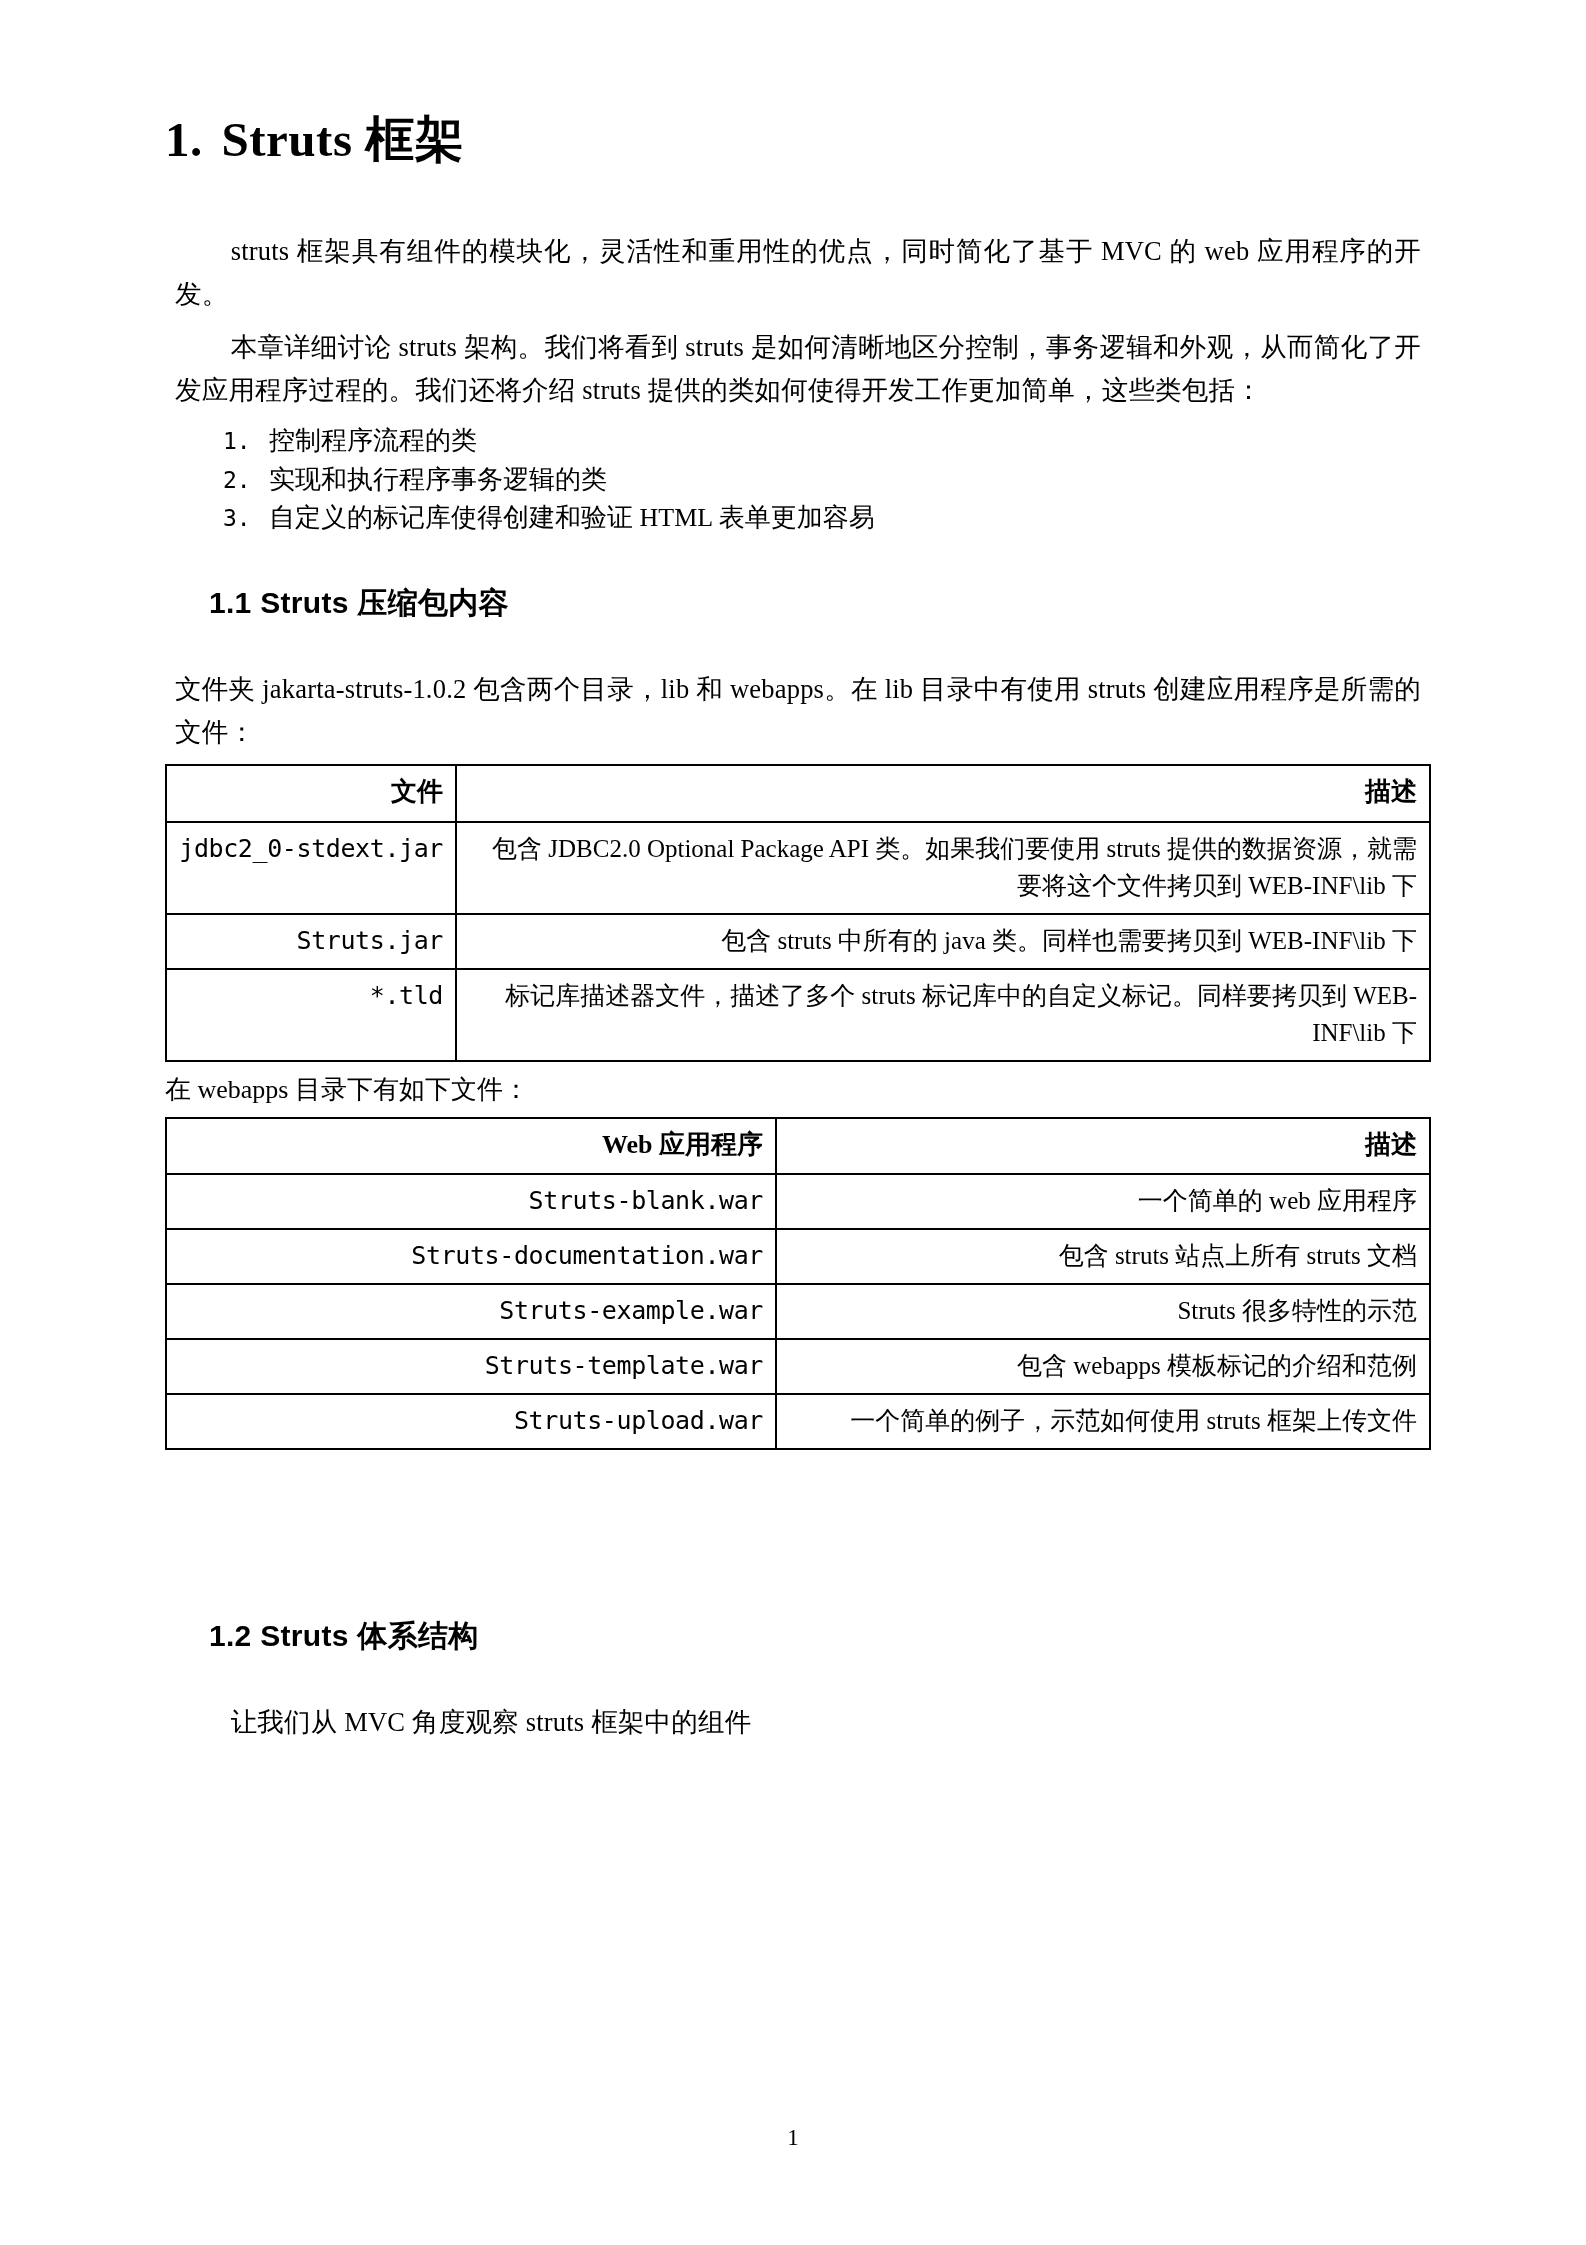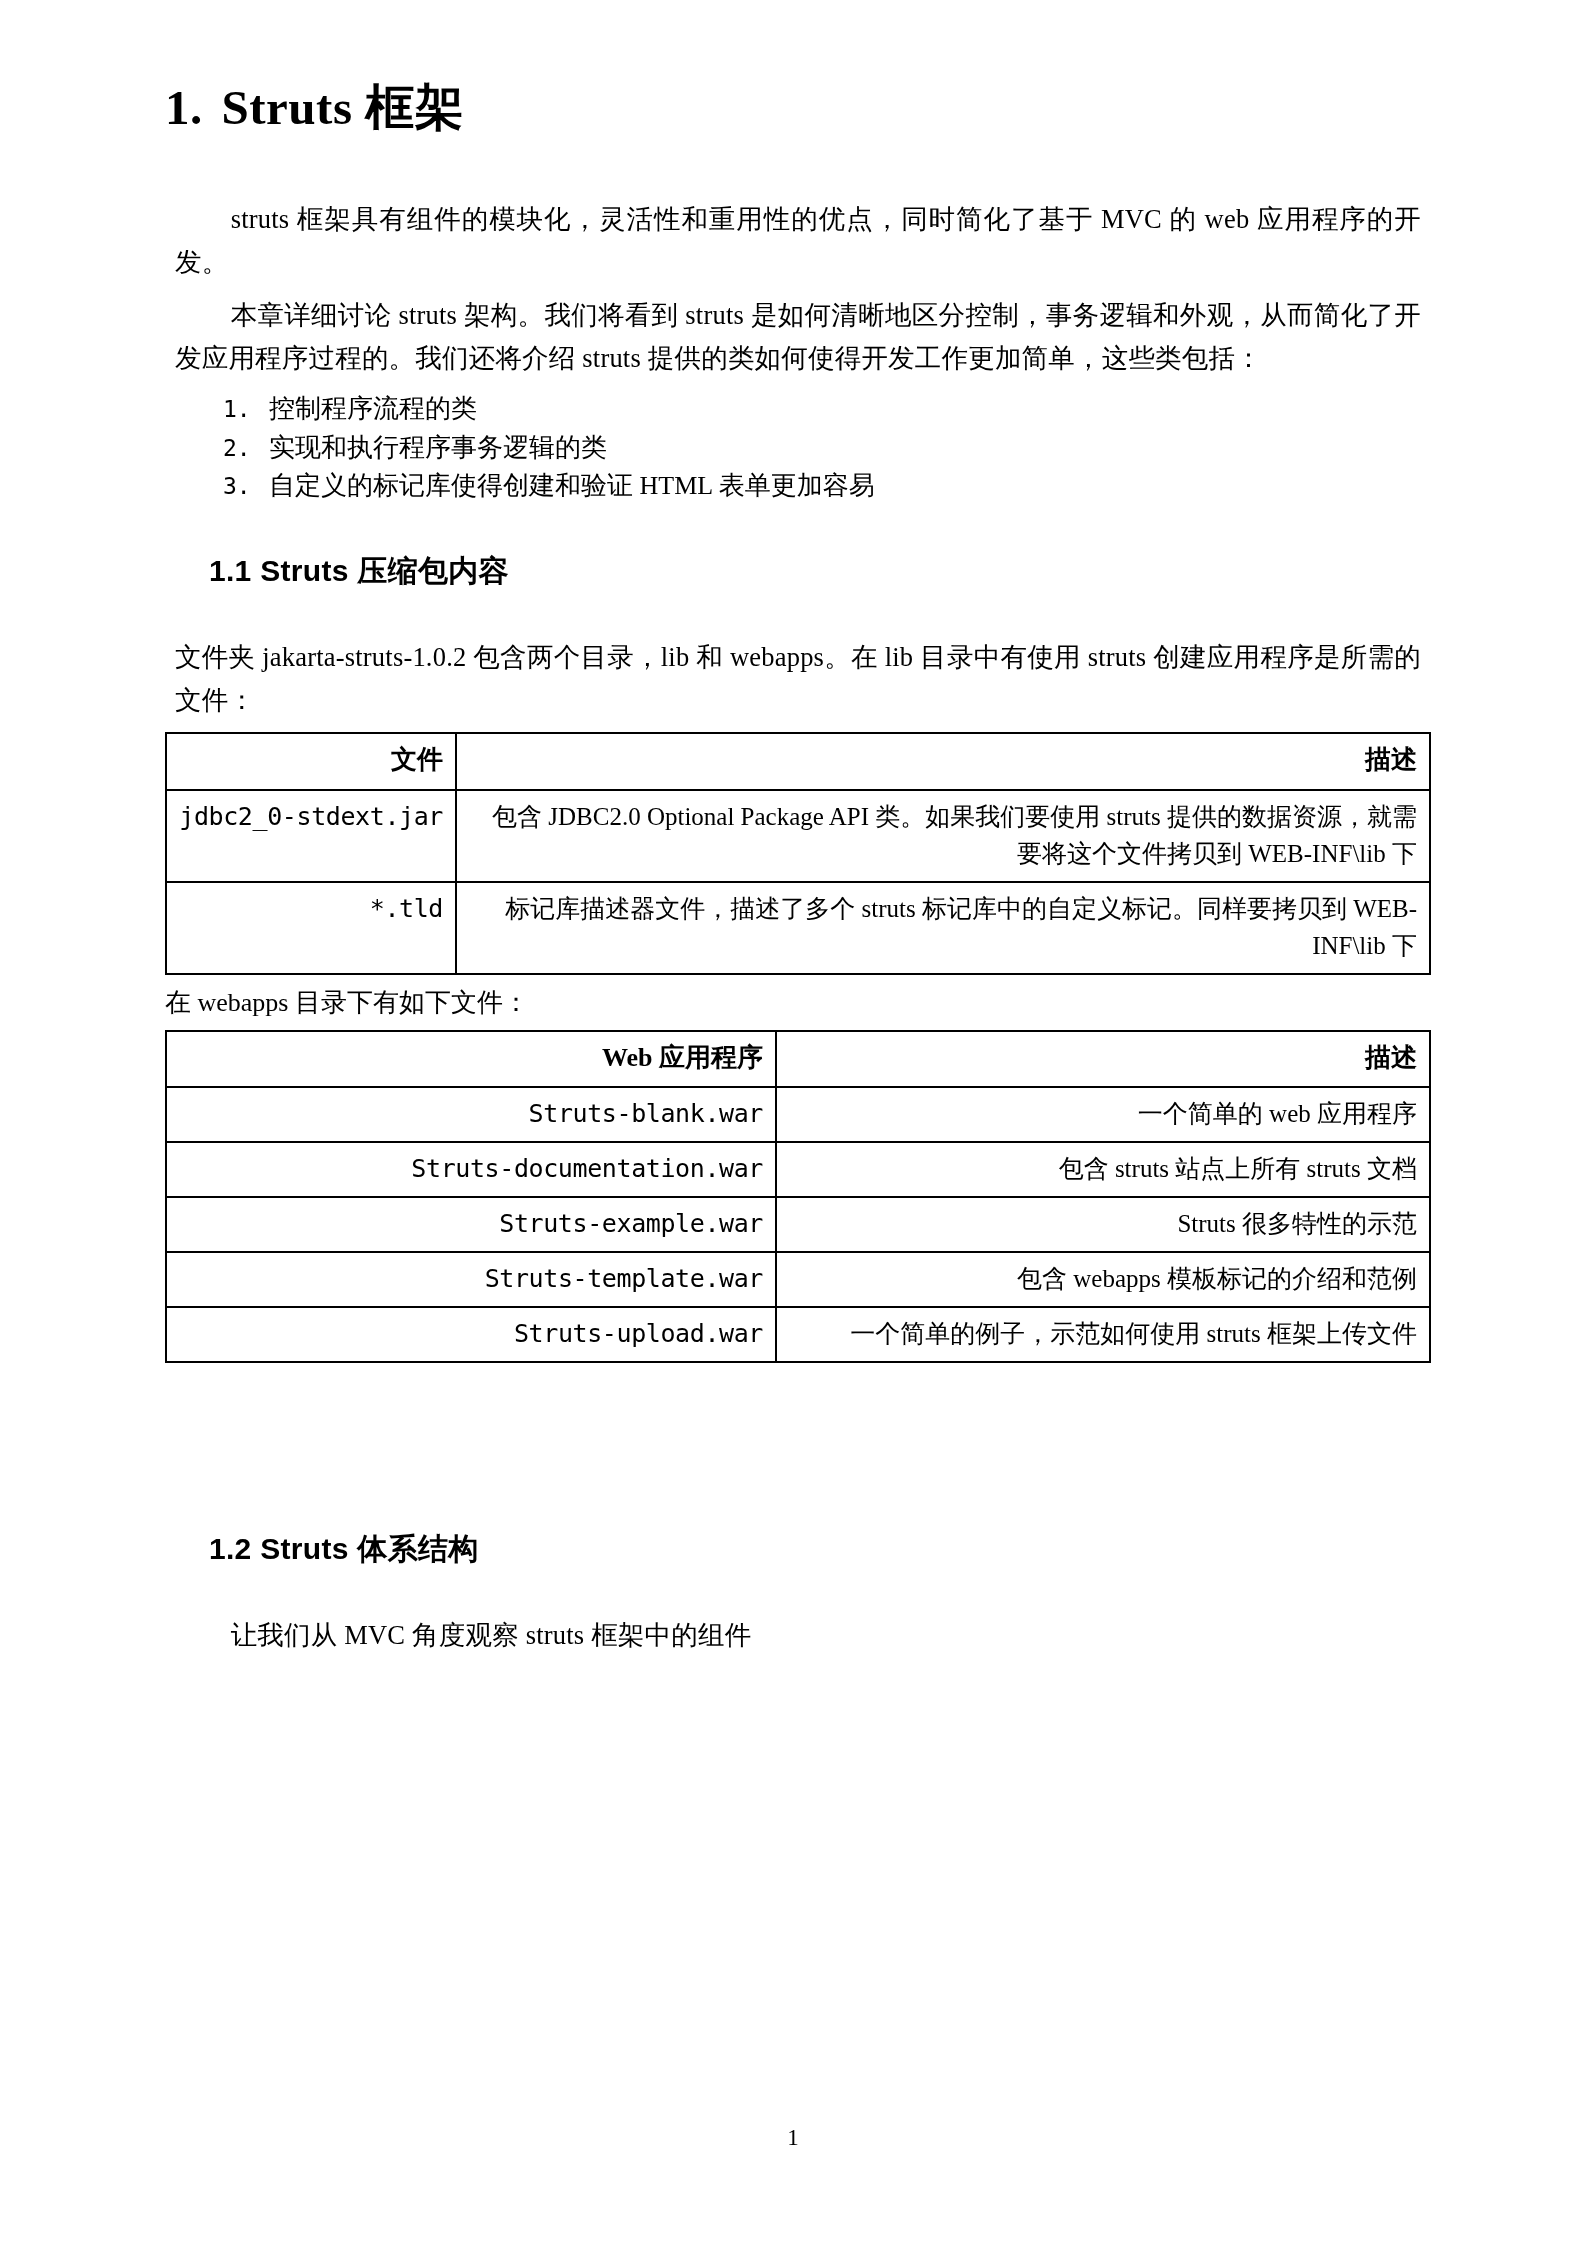--- a/index.html
+++ b/index.html
@@ -10,21 +10,21 @@
   body {
     font-family: "Liberation Serif", "DejaVu Serif", serif;
     color: #000000;
   }
   .page {
     position: relative;
     width: 1586px;
     height: 2245px;
     background: #ffffff;
     box-sizing: border-box;
-    padding: 80px 155px 0 165px;
+    padding: 112px 155px 0 165px;
     overflow: hidden;
   }
   .doc-title {
     font-family: "Liberation Serif", "DejaVu Serif", serif;
     font-weight: bold;
     font-size: 49px;
     line-height: 1.15;
     margin: 0 0 62px 0;
     letter-spacing: 0.5px;
   }
@@ -158,20 +158,24 @@
         <th>文件</th>
         <th>描述</th>
       </tr>
     </thead>
     <tbody>
       <tr>
         <td class="cell-mono">jdbc2_0-stdext.jar</td>
         <td>包含 JDBC2.0 Optional Package API 类。如果我们要使用 struts 提供的数据资源，就需要将这个文件拷贝到 WEB-INF\lib 下</td>
       </tr>
       <tr>
+        <td class="cell-mono">Struts.jar</td>
+        <td>包含 struts 中所有的 java 类。同样也需要拷贝到 WEB-INF\lib 下</td>
+      </tr>
+      <tr>
         <td class="cell-mono">*.tld</td>
         <td>标记库描述器文件，描述了多个 struts 标记库中的自定义标记。同样要拷贝到 WEB-INF\lib 下</td>
       </tr>
     </tbody>
   </table>
 
   <p class="mid-note">在 webapps 目录下有如下文件：</p>
 
   <table class="doc-table t2">
     <colgroup>

